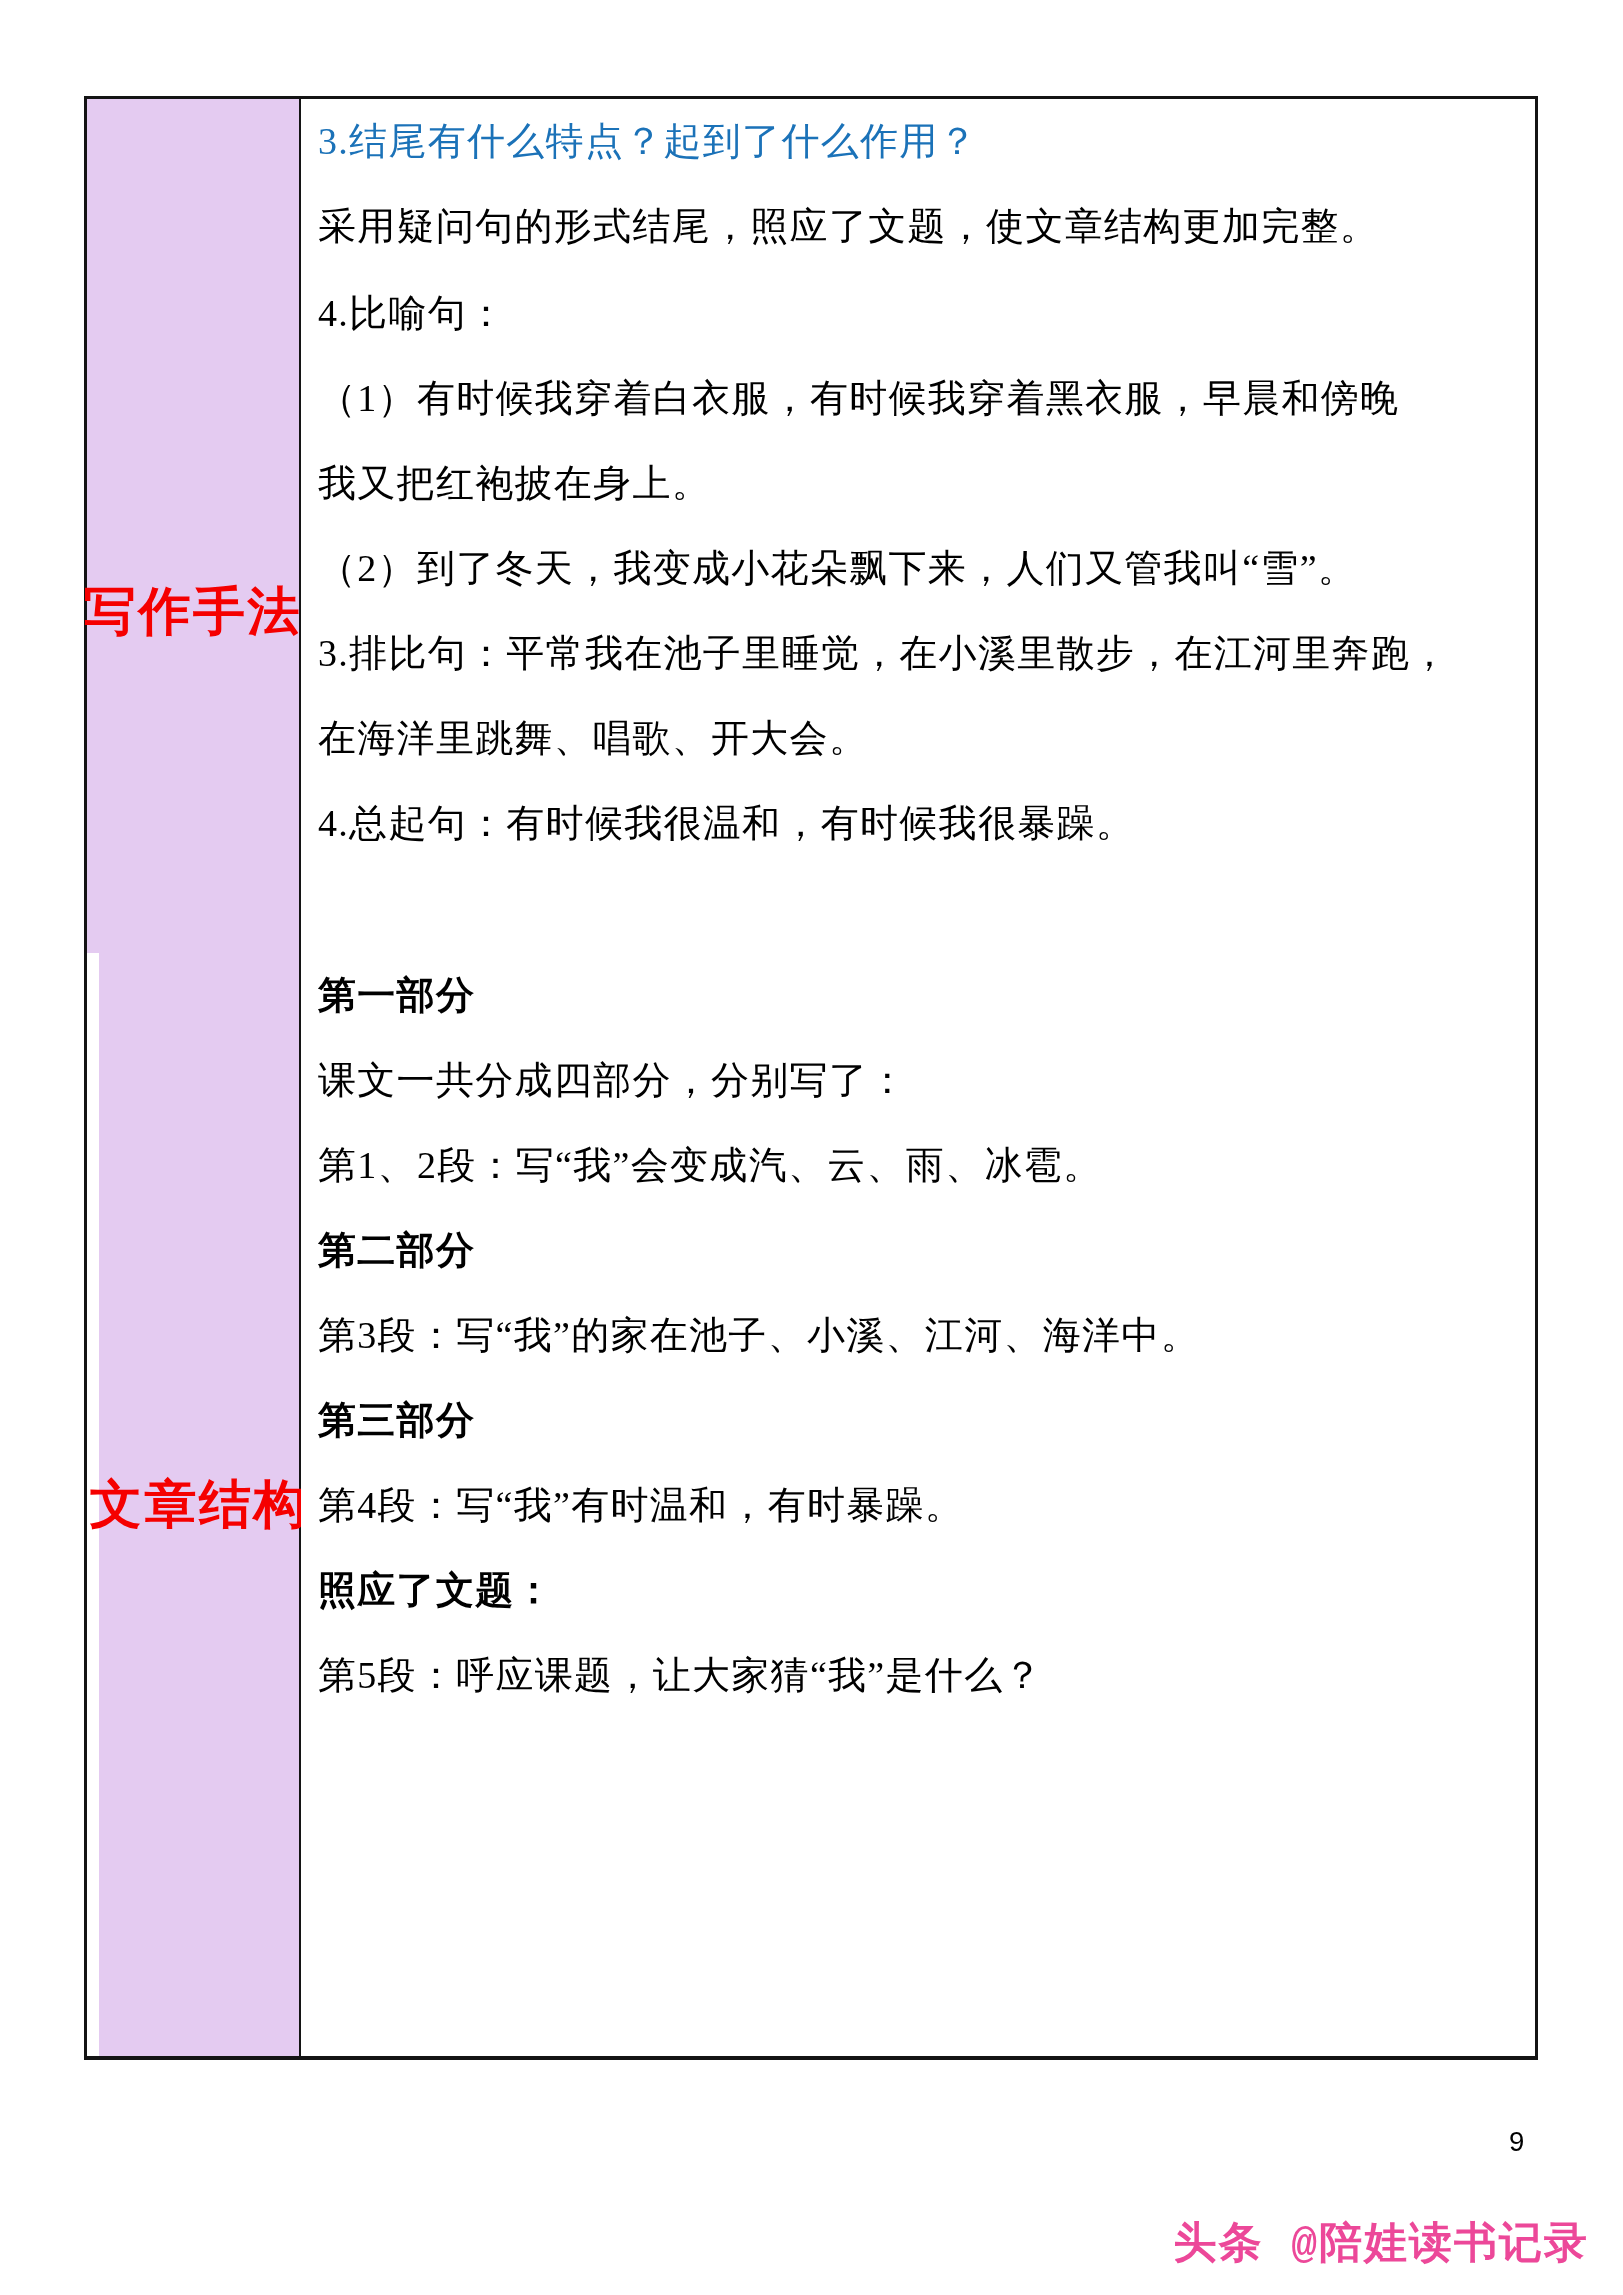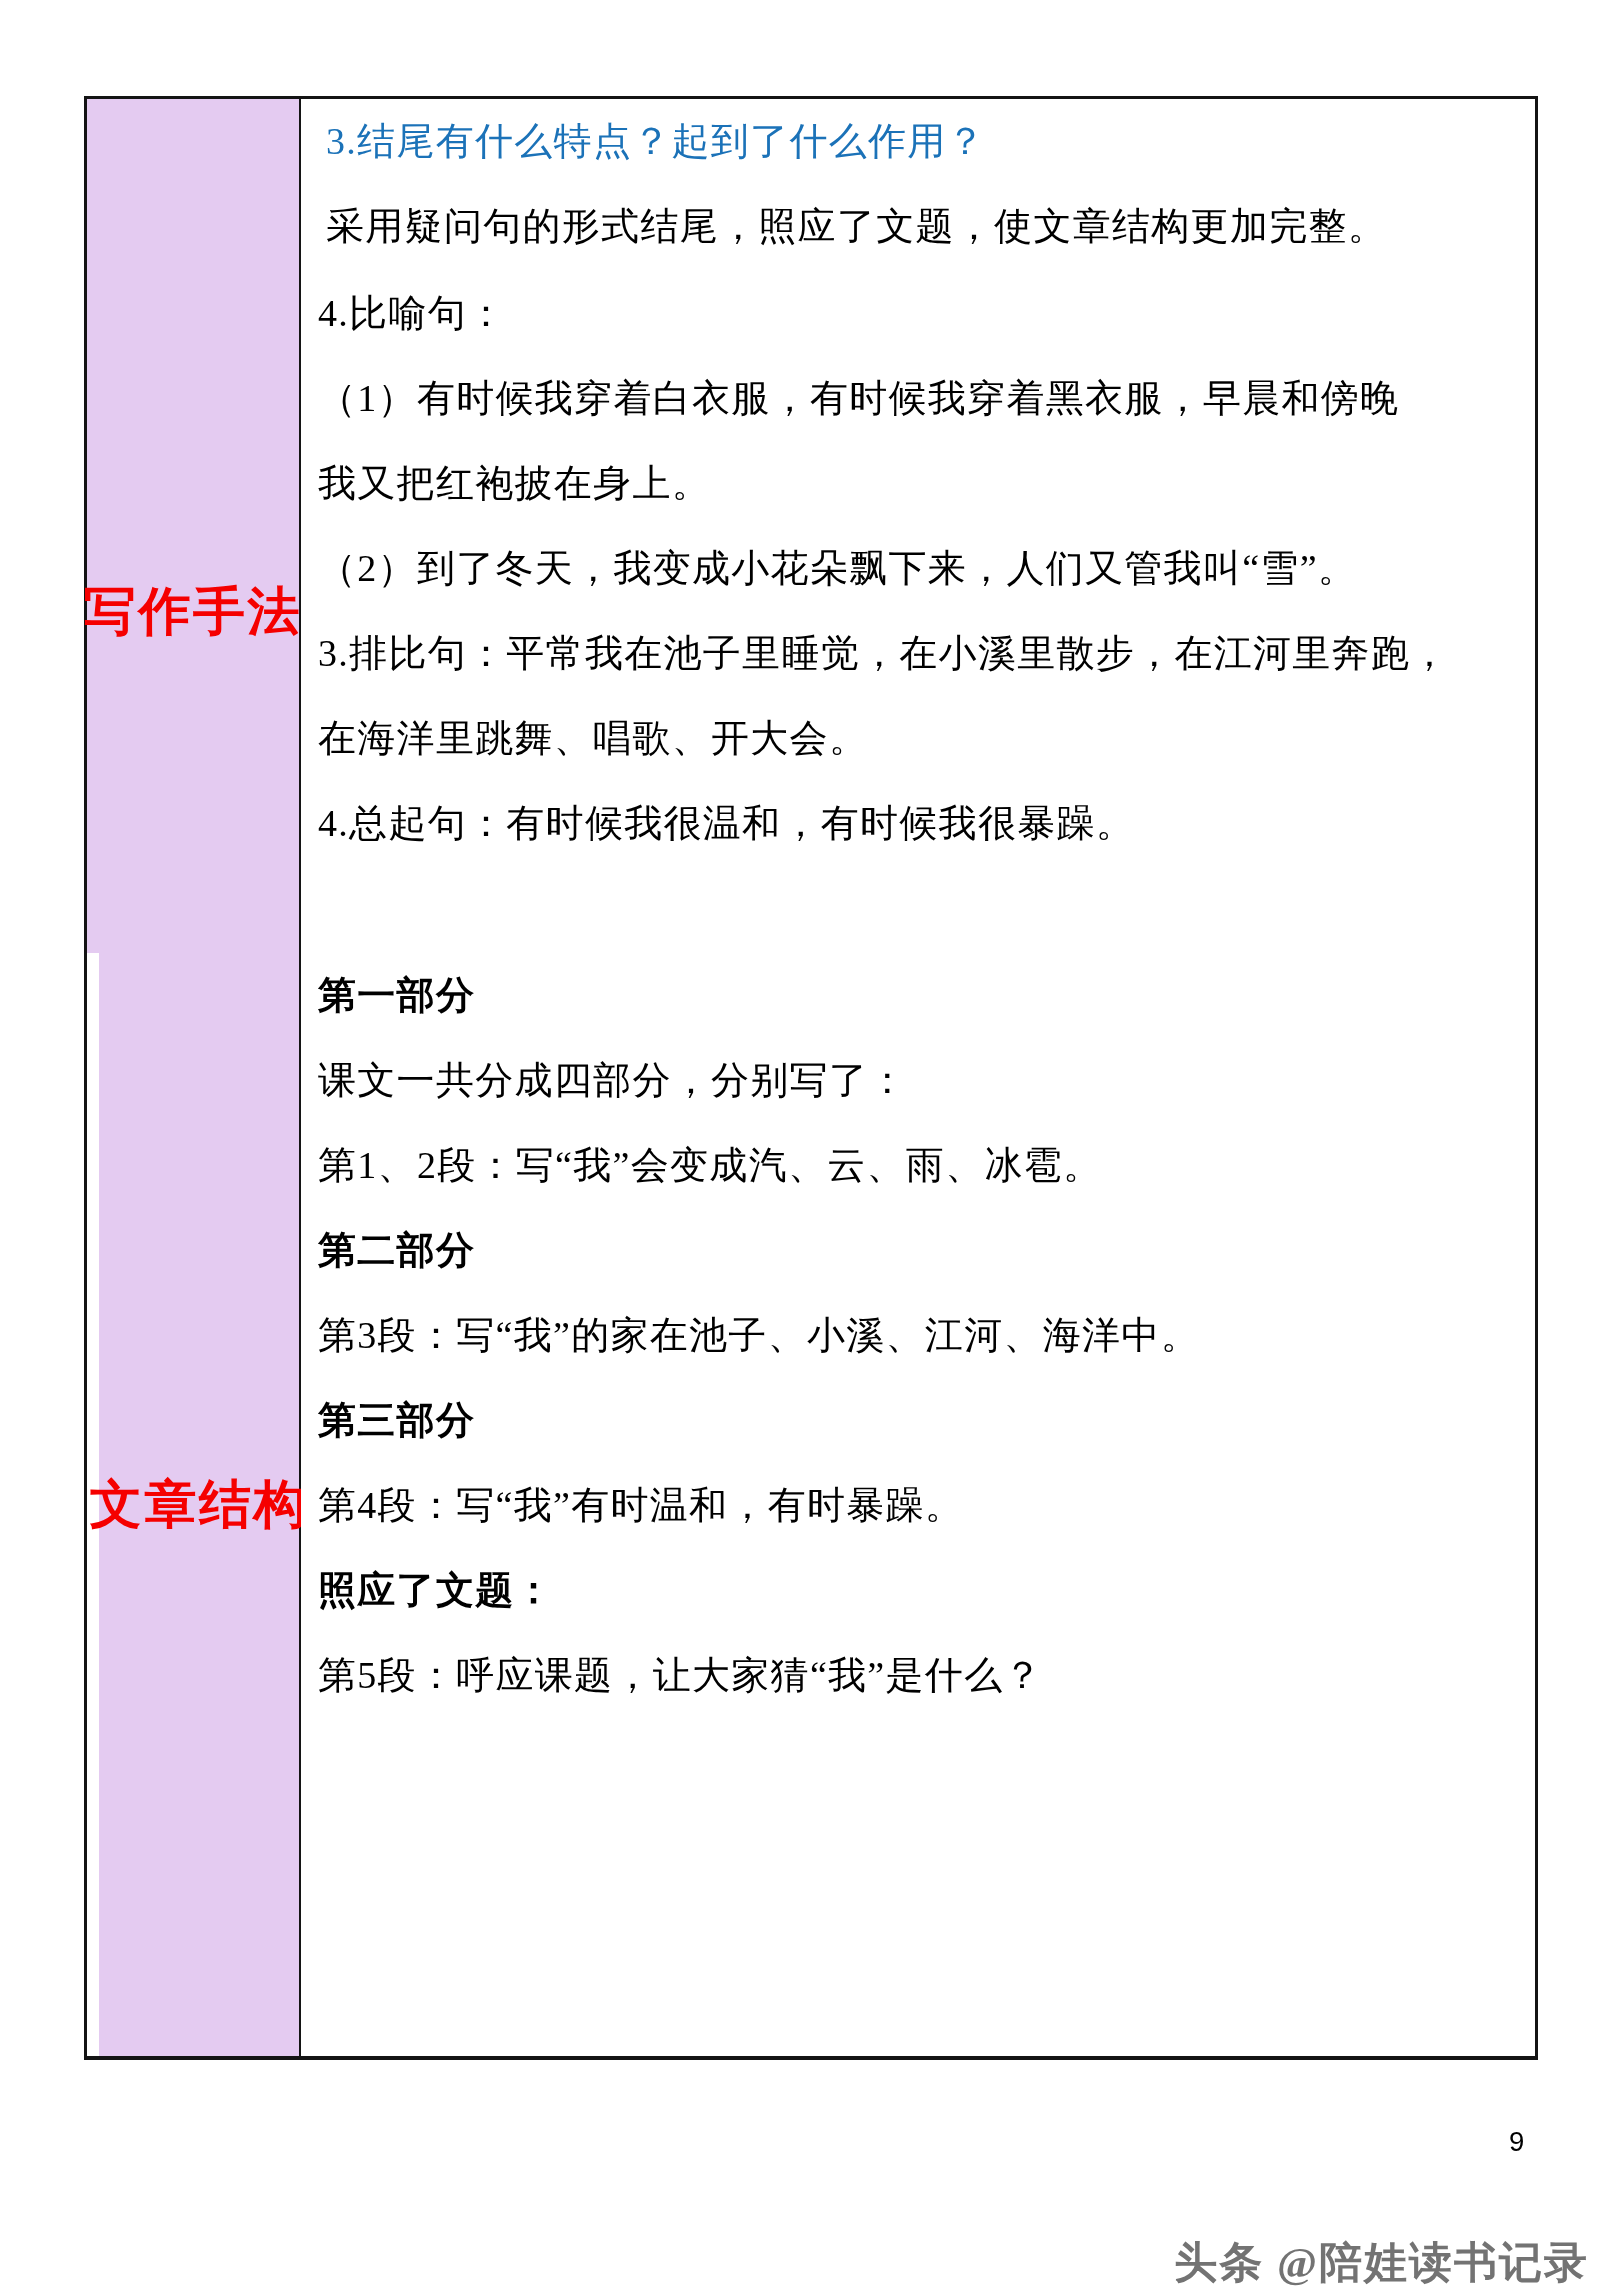--- a/index.html
+++ b/index.html
@@ -35,21 +35,21 @@
   }
   .label-cell {
     background: #E4CBF1;
     border-right: 2px solid #141414;
     display: flex;
     align-items: center;
     justify-content: center;
   }
   
   .r1a { grid-column: 1; grid-row: 1; }
-  .r1b { grid-column: 2; grid-row: 1; margin-left: 8px; }
+  .r1b { grid-column: 2; grid-row: 1; }
   .r2a { grid-column: 1; grid-row: 2; }
   .r2b { grid-column: 2; grid-row: 2; }
   .r3a { grid-column: 1; grid-row: 3; margin-left: 12px; }
   .r3b { grid-column: 2; grid-row: 3; }
 
   .row-label {
     color: #F50000;
     font-size: 52px;
     font-weight: bold;
     letter-spacing: 2.6px;
@@ -78,24 +78,23 @@
     color: #000;
     font-family: "Liberation Sans", sans-serif;
   }
   .watermark {
     position: absolute;
     right: 34px;
     top: 2214px;
     font-size: 43px;
     font-weight: bold;
     letter-spacing: 2px;
-    color: #737373;
-    font-family: Liberation Serif, serif;
+    color: #ec4899;
+    font-family: Liberation Mono, monospace;
     white-space: nowrap;
-    margin-top: 20px;
   }
 </style>
 </head>
 <body>
 
 <div class="doc-table">
 
   <div class="cell label-cell row-1 r1a"></div>
   <div class="cell content-cell row-1 r1b">
     <div class="line blue">3.结尾有什么特点？起到了什么作用？</div>

